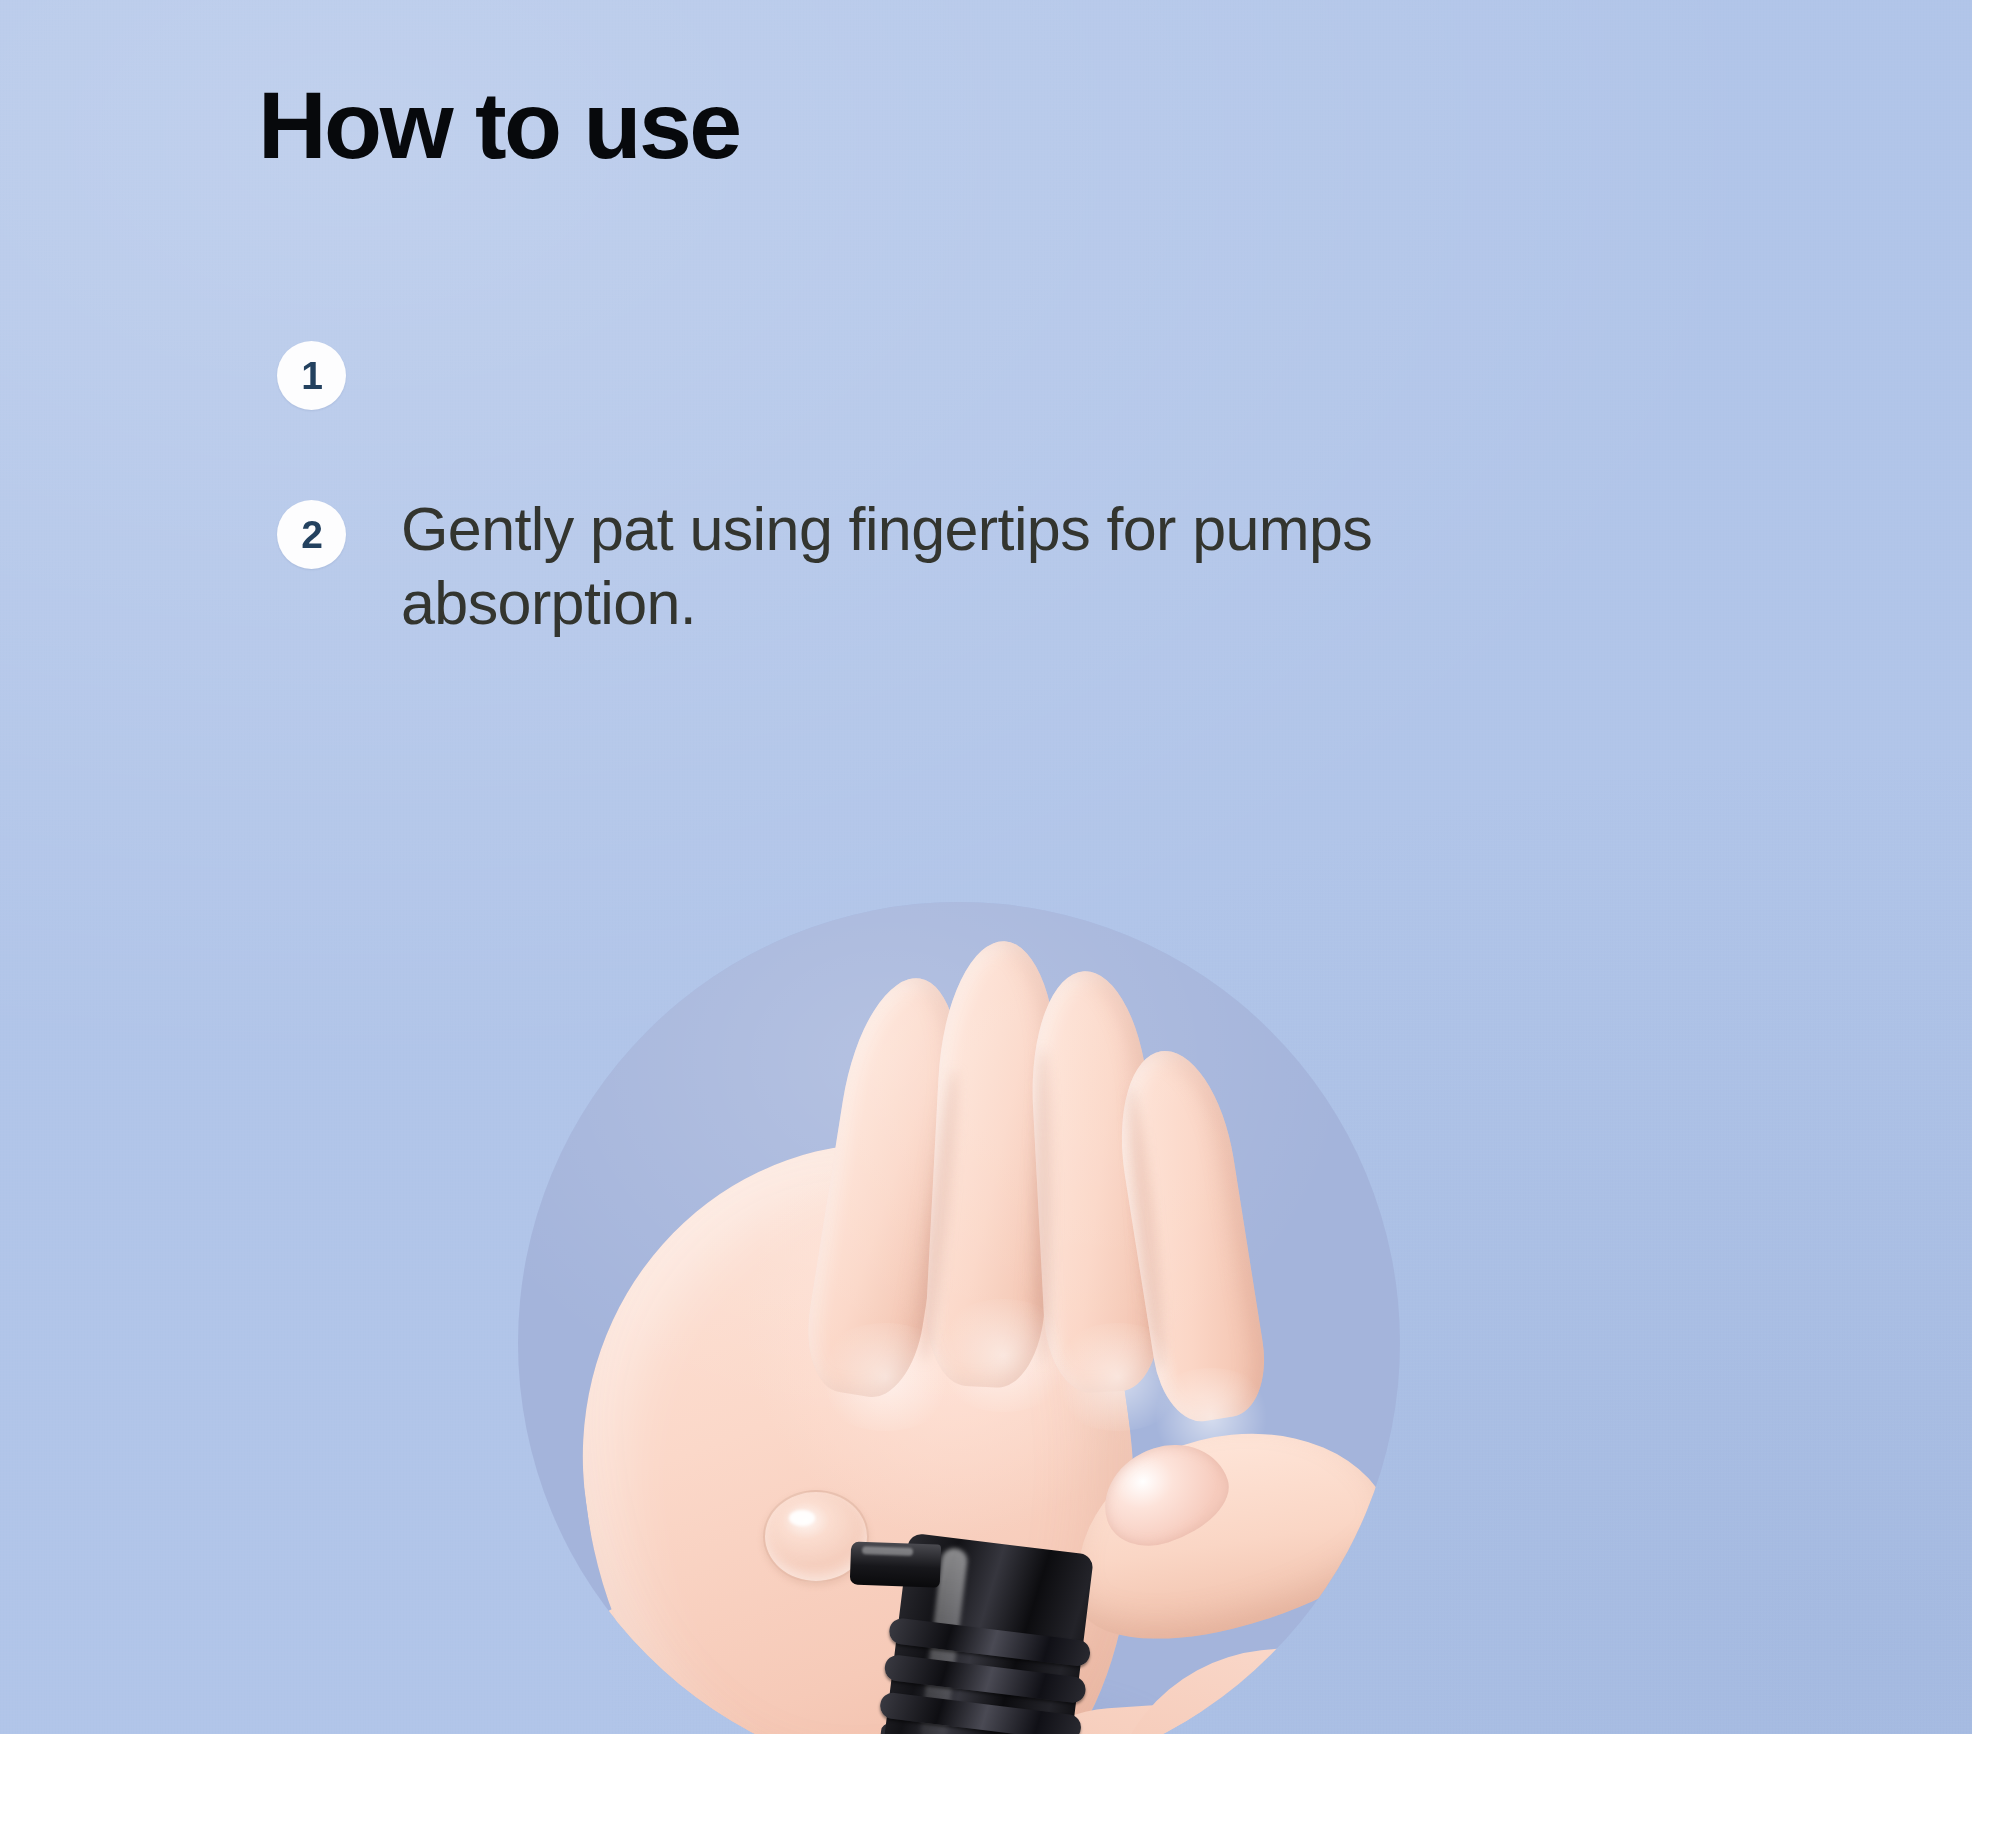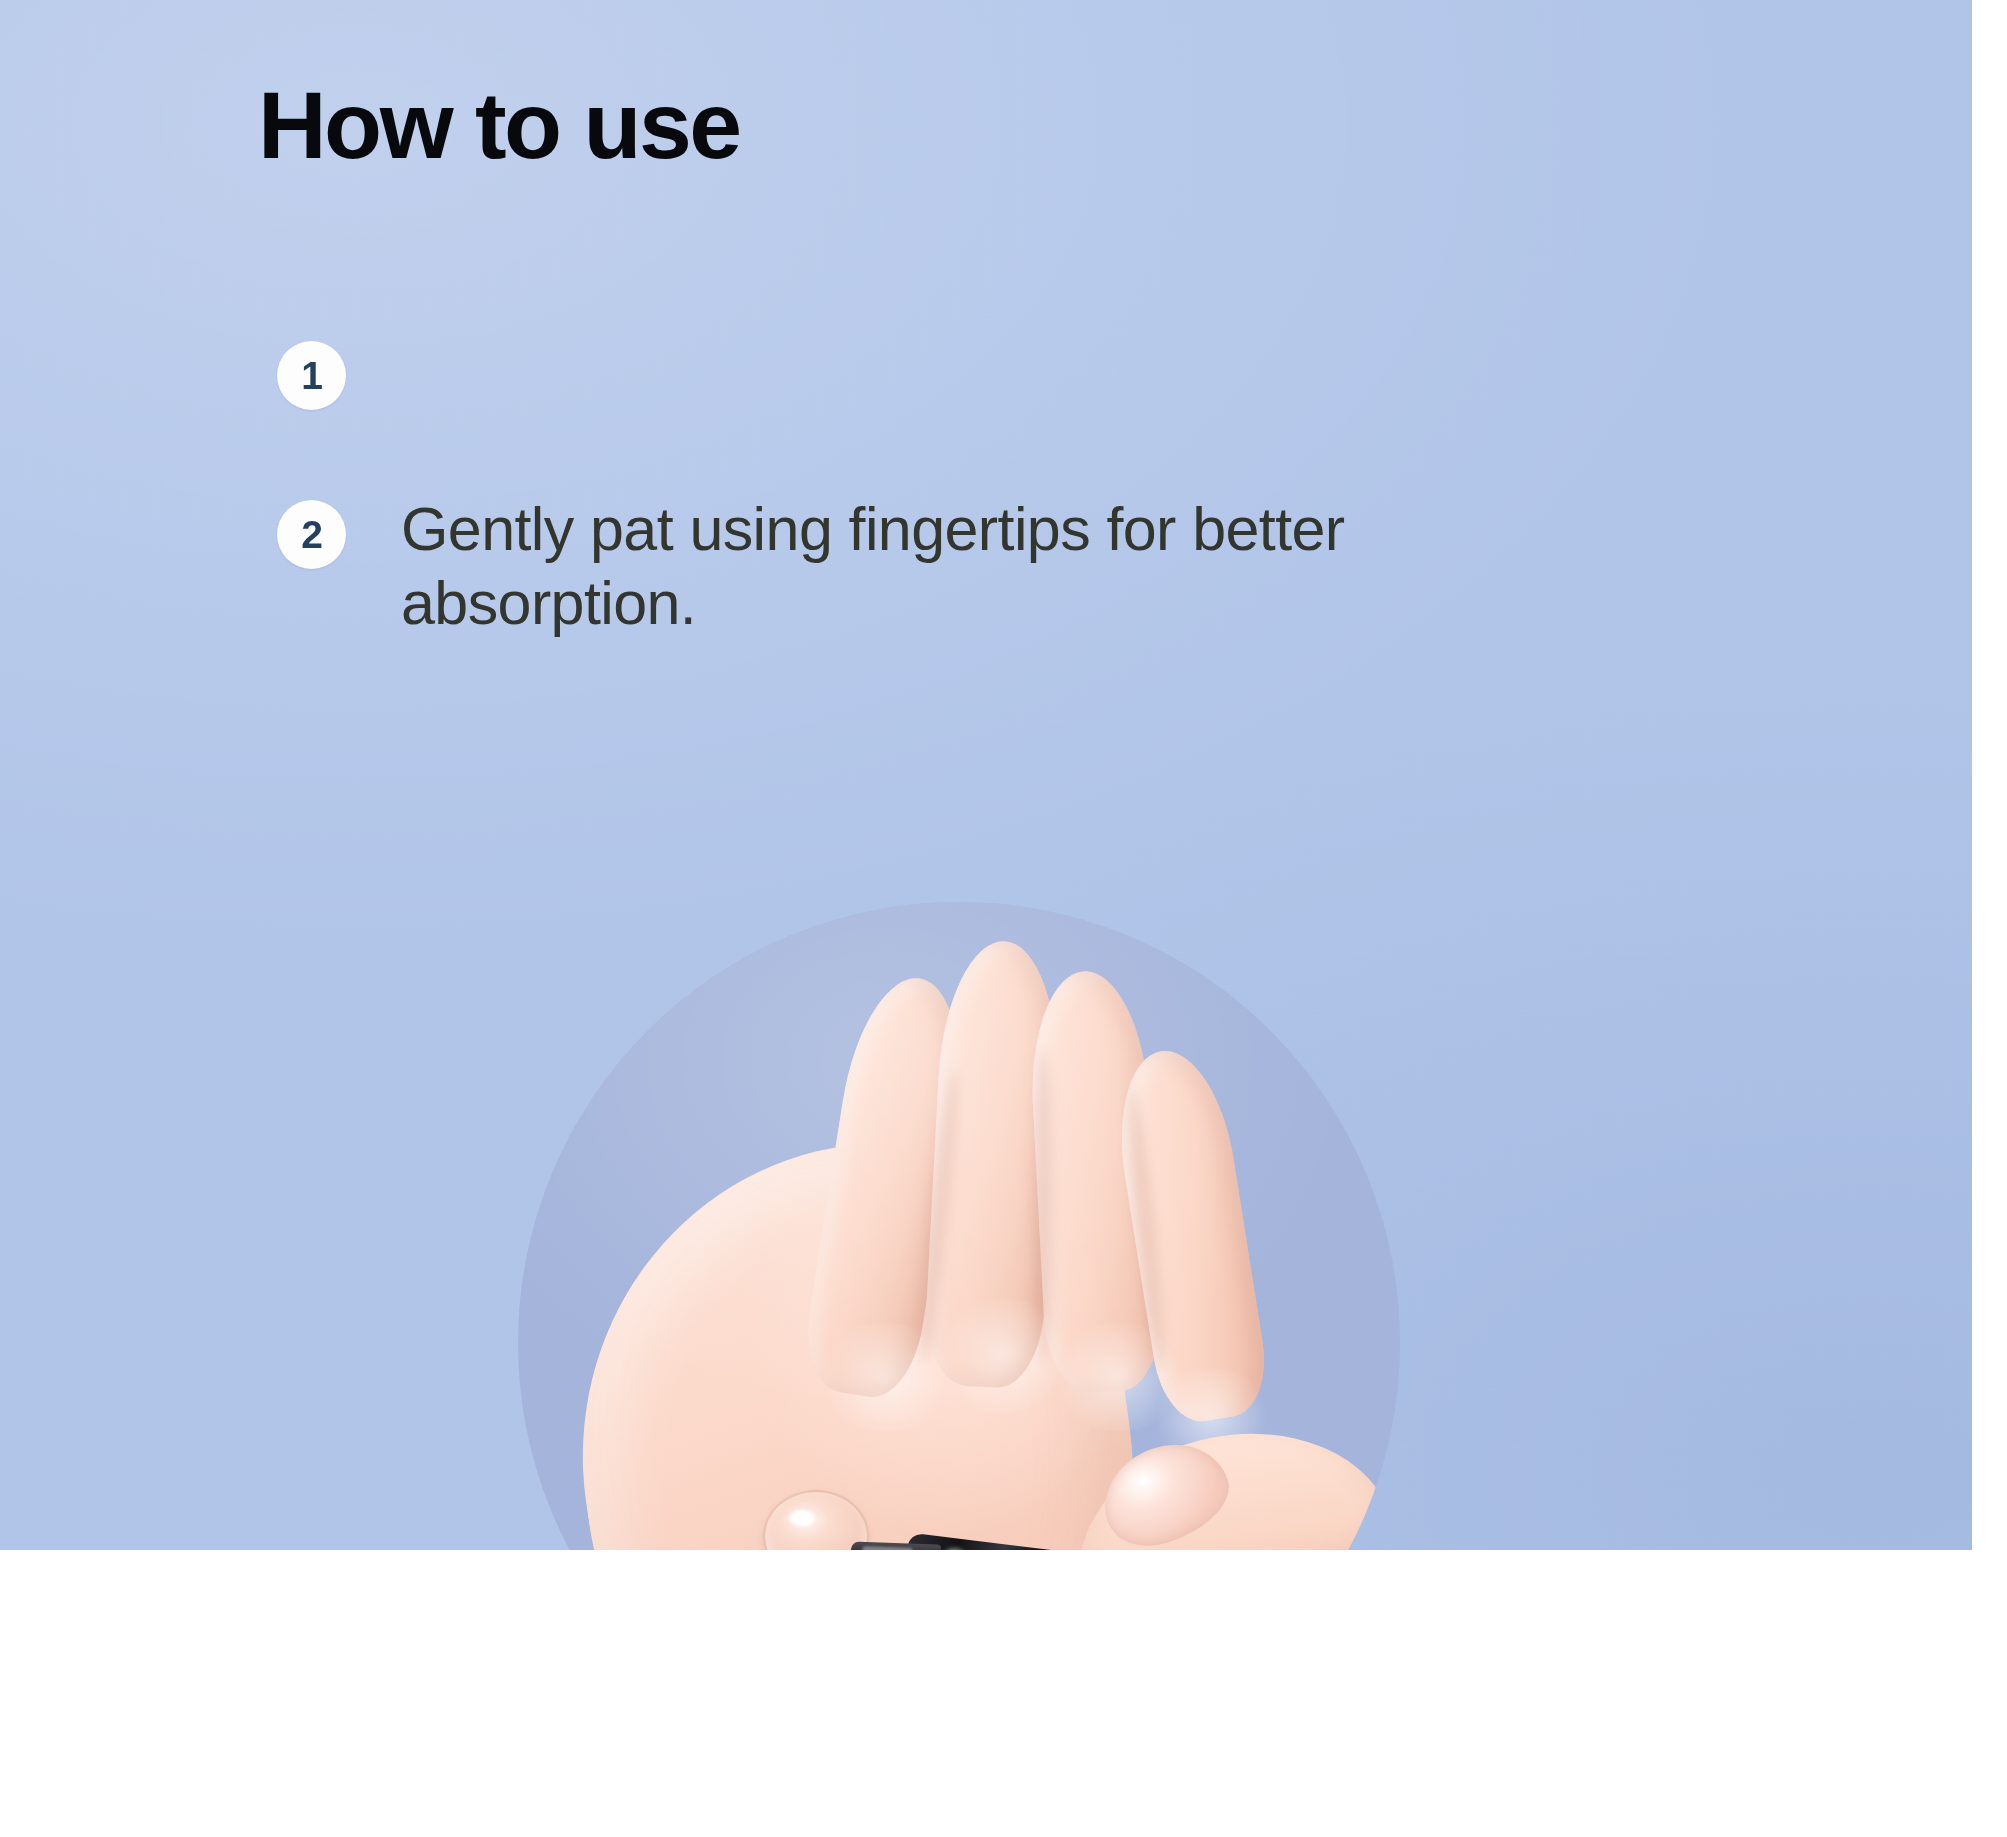--- a/index.html
+++ b/index.html
@@ -11,21 +11,21 @@
   }
 
   
   #stage{
     position:absolute; left:0; top:0; width:2007px; height:1838px;
     background:#ffffff; overflow:hidden;
   }
 
   
   #panel{
-    position:absolute; left:0; top:0; width:1972px; height:1550px;
+    position:absolute; left:0; top:0; width:1972px; height:1734px;
     background:#b1c5e9;
     overflow:hidden;
   }
   
   #panel::before{
     content:""; position:absolute; inset:0;
     background:
       radial-gradient(120% 90% at 18% 8%,  rgba(255,255,255,.20), rgba(255,255,255,0) 60%),
       radial-gradient(100% 80% at 95% 95%, rgba(120,145,195,.22), rgba(120,145,195,0) 65%);
     pointer-events:none;
@@ -232,21 +232,21 @@
       <div class="step">
         <div class="badge" style="background: rgb(253, 253, 254);">
           <span class="badge-num" style="color: rgb(35, 65, 95);">1</span>
         </div>
       </div>
 
       <div class="step">
         <div class="badge" style="background: rgb(253, 253, 254);">
           <span class="badge-num" style="color: rgb(35, 65, 95);">2</span>
         </div>
-        <div class="step-text" style="color: rgb(51, 53, 47);">Gently pat using fingertips for better absorption.</div>
+        <div class="step-text" style="color: rgb(51, 53, 47);">Gently pat using fingertips for pumps absorption.</div>
       </div>
 
     </div>
 
     <div id="photo-wrap">
       <div id="photo-circle" style="background: rgb(164, 180, 219);">
 
         <div id="disc-shadow" class="sk"></div>
 
         <div id="wrist" class="sk"></div>

